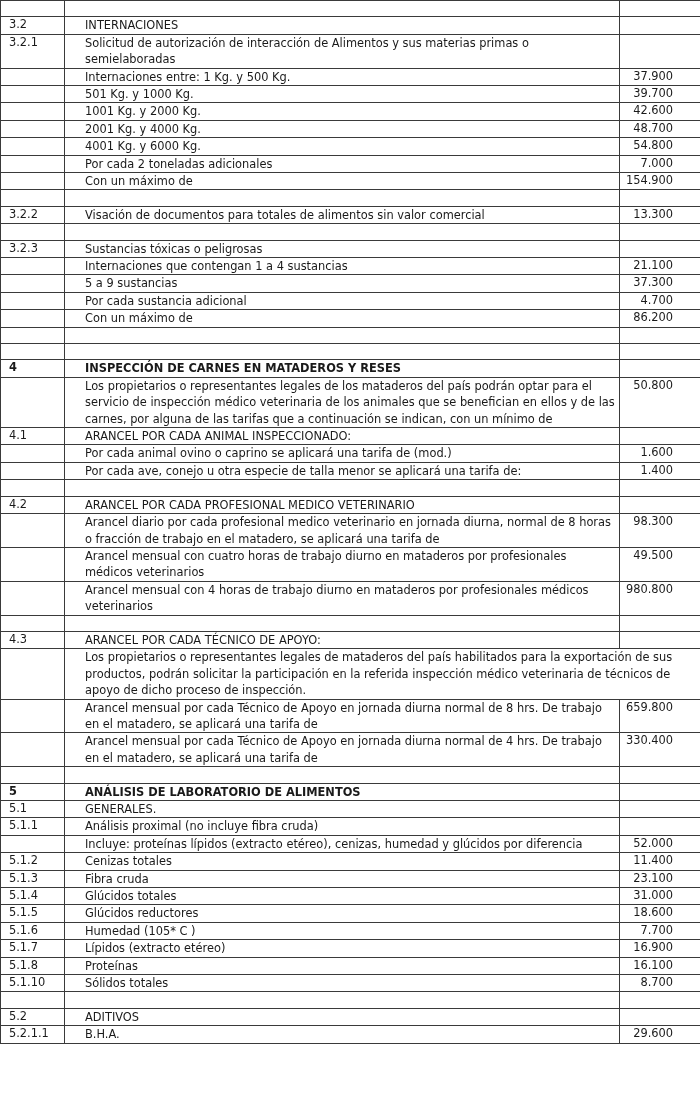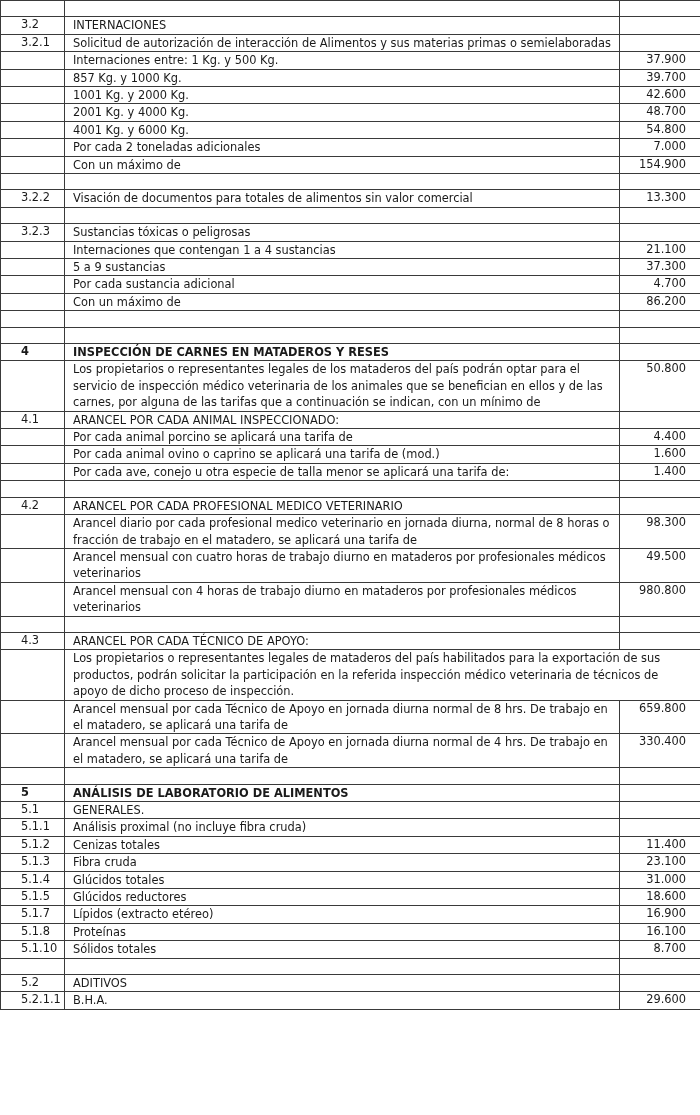--- a/index.html
+++ b/index.html
@@ -20,23 +20,23 @@
   col.c-amt  { width: 81px; }
   td {
     border: 1px solid #3a3a3a;
     padding: 0 4px;
     height: 15.4px;
     line-height: 15.4px;
     vertical-align: top;
     white-space: normal;
     overflow: hidden;
   }
-  td.code { padding-left: 20px; }
-  td.desc { padding-left: 8px; }
-  td.amt { text-align: right; padding-right: 14px; }
+  td.code { padding-left: 8px; }
+  td.desc { padding-left: 20px; }
+  td.amt { text-align: right; padding-right: 27px; }
   tr.bold td { font-weight: bold; }
   tr.empty td { height: 15.4px; }
   td.multi { line-height: 16.4px; }
 </style>
 </head>
 <body>
 
 <div class="doc">
   <table>
     <colgroup>
@@ -60,21 +60,21 @@
           <td class="desc multi">Solicitud de autorización  de interacción de Alimentos y sus materias primas o semielaboradas</td>
           <td class="amt"></td>
         </tr>
         <tr class="">
           <td class="code"></td>
           <td class="desc multi">Internaciones entre: 1 Kg. y 500 Kg.</td>
           <td class="amt">37.900</td>
         </tr>
         <tr class="">
           <td class="code"></td>
-          <td class="desc multi">857 Kg. y 1000 Kg.</td>
+          <td class="desc multi">501 Kg. y 1000 Kg.</td>
           <td class="amt">39.700</td>
         </tr>
         <tr class="">
           <td class="code"></td>
           <td class="desc multi">1001 Kg. y 2000 Kg.</td>
           <td class="amt">42.600</td>
         </tr>
         <tr class="">
           <td class="code"></td>
           <td class="desc multi">2001 Kg. y 4000 Kg.</td>
@@ -155,25 +155,20 @@
           <td class="desc multi">Los propietarios o representantes legales de los mataderos del país podrán optar para el servicio de inspección médico veterinaria de los animales que se benefician en ellos y de las carnes, por alguna de las tarifas que a continuación se indican, con un mínimo de</td>
           <td class="amt">50.800</td>
         </tr>
         <tr class="">
           <td class="code">4.1</td>
           <td class="desc multi">ARANCEL POR CADA ANIMAL INSPECCIONADO:</td>
           <td class="amt"></td>
         </tr>
         <tr class="">
           <td class="code"></td>
-          <td class="desc multi">Por cada animal porcino se aplicará una tarifa de</td>
-          <td class="amt">4.400</td>
-        </tr>
-        <tr class="">
-          <td class="code"></td>
           <td class="desc multi">Por cada animal ovino o caprino se aplicará una tarifa de (mod.)</td>
           <td class="amt">1.600</td>
         </tr>
         <tr class="">
           <td class="code"></td>
           <td class="desc multi">Por cada ave, conejo u otra especie de talla menor se aplicará una tarifa de:</td>
           <td class="amt">1.400</td>
         </tr>
         <tr class="empty">
           <td class="code"></td>
@@ -238,38 +233,48 @@
           <td class="code">5.1</td>
           <td class="desc multi">GENERALES.</td>
           <td class="amt"></td>
         </tr>
         <tr class="">
           <td class="code">5.1.1</td>
           <td class="desc multi">Análisis proximal (no incluye fibra cruda)</td>
           <td class="amt"></td>
         </tr>
         <tr class="">
+          <td class="code"></td>
+          <td class="desc multi">Incluye: proteínas lípidos (extracto etéreo), cenizas, humedad y glúcidos por diferencia</td>
+          <td class="amt">52.000</td>
+        </tr>
+        <tr class="">
           <td class="code">5.1.2</td>
           <td class="desc multi">Cenizas totales</td>
           <td class="amt">11.400</td>
         </tr>
         <tr class="">
           <td class="code">5.1.3</td>
           <td class="desc multi">Fibra cruda</td>
           <td class="amt">23.100</td>
         </tr>
         <tr class="">
           <td class="code">5.1.4</td>
           <td class="desc multi">Glúcidos totales</td>
           <td class="amt">31.000</td>
         </tr>
         <tr class="">
           <td class="code">5.1.5</td>
           <td class="desc multi">Glúcidos reductores</td>
           <td class="amt">18.600</td>
+        </tr>
+        <tr class="">
+          <td class="code">5.1.6</td>
+          <td class="desc multi">Humedad (105* C )</td>
+          <td class="amt">7.700</td>
         </tr>
         <tr class="">
           <td class="code">5.1.7</td>
           <td class="desc multi">Lípidos (extracto etéreo)</td>
           <td class="amt">16.900</td>
         </tr>
         <tr class="">
           <td class="code">5.1.8</td>
           <td class="desc multi">Proteínas</td>
           <td class="amt">16.100</td>

